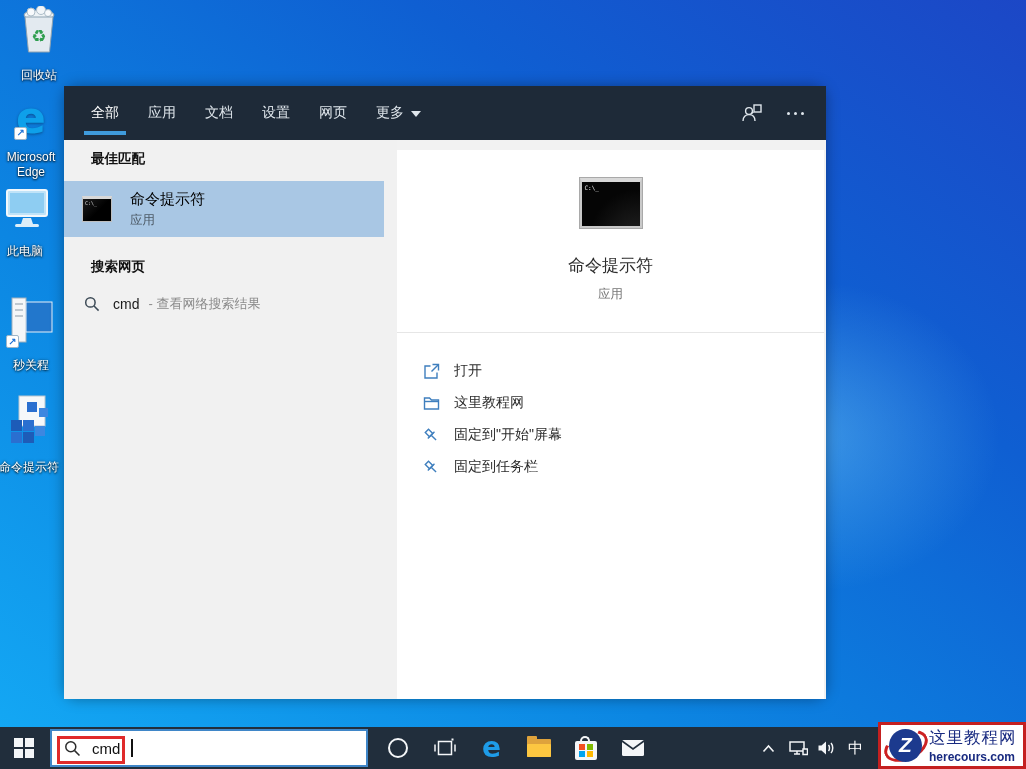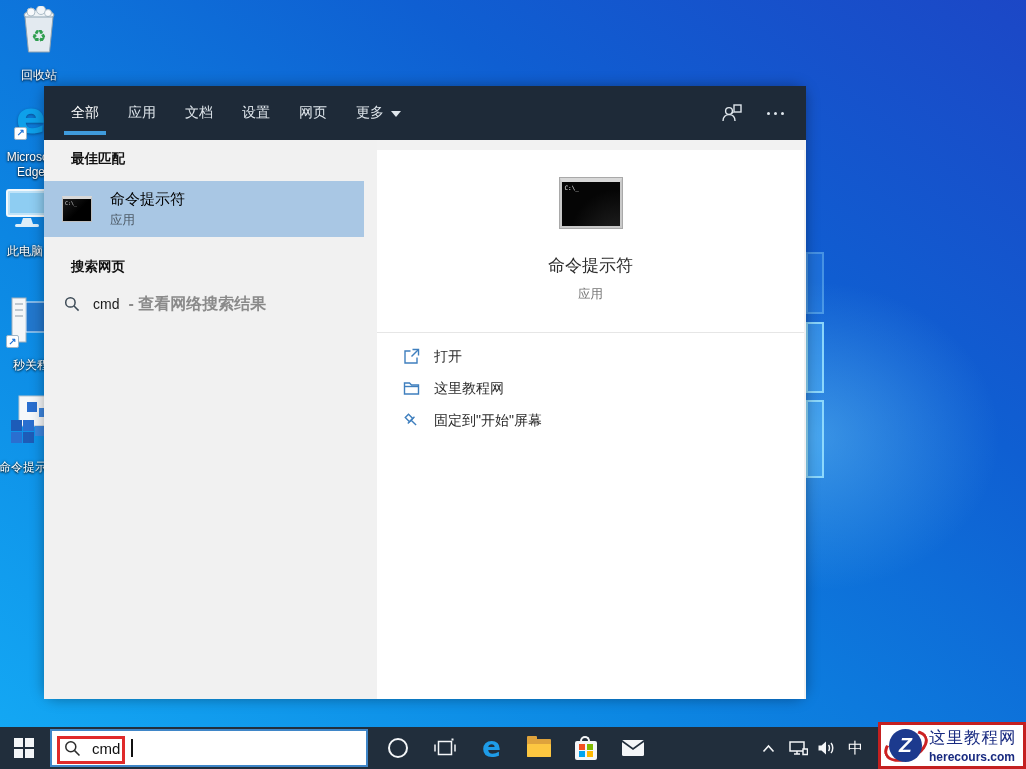--- a/index.html
+++ b/index.html
@@ -21,21 +21,21 @@
     gap:4px; color:#fff; font-size:12px; text-align:center; z-index:1; cursor:default; }
   .dicon .lbl { line-height:1.3; text-shadow:0 1px 2px rgba(0,0,0,.85),0 0 3px rgba(0,0,0,.6);margin-top:8px; }
   .ico-wrap { position:relative; }
   .short-arrow { position:absolute; left:-2px; bottom:-2px; width:13px; height:13px; background:#fff;
     border:1px solid #9db5c8; border-radius:2px; display:flex; align-items:center; justify-content:center;
     font-size:10px; color:#1a6fd4; font-weight:bold; line-height:1; }
   .edge-e { font-size:44px; font-weight:bold; color:#0ea0ea; line-height:.9;
     text-shadow:0 1px 3px rgba(0,0,0,.35); font-family:"DejaVu Sans",sans-serif; }
 
   
-  .panel { position:absolute; left:44px; top:86px; width:762px; height:613px; z-index:10;
+  .panel { position:absolute; left:64px; top:86px; width:762px; height:613px; z-index:10;
     box-shadow:0 0 14px rgba(0,0,0,.35); display:flex; flex-direction:column;border-radius:13px; }
   .panel-header { height:54px; background:#1e2a38; display:flex; align-items:center; flex:0 0 54px; }
   .tabs { display:flex; margin-left:27px; gap:29px; }
   .tab { height:54px; display:flex; align-items:center; color:#dfe6ec; font-size:14px;
     position:relative; cursor:pointer; gap:7px; }
   .tab.sel { color:#fff; }
   .tab.sel .underline { position:absolute; bottom:5px; left:-7px; right:-7px; height:4px; background:#3f9bdc; }
   .dd-arrow { width:0; height:0; border-left:5px solid transparent; border-right:5px solid transparent;
     border-top:6px solid #dfe6ec; margin-top:2px; }
   .hdr-right { margin-left:auto; display:flex; align-items:center; gap:24px; margin-right:22px; }
@@ -50,34 +50,34 @@
     align-items:center; padding-left:18px; gap:18px; cursor:pointer; }
   .cmd-sm { width:30px; height:26px; background:linear-gradient(135deg,#1d1d1d 0%,#000 55%);
     border:1px solid #bfbfbf; border-top:3px solid #d8d8d8; position:relative; flex:0 0 30px; }
   .cmd-sm span { position:absolute; left:2px; top:1px; font-size:5px; color:#ddd;
     font-family:"DejaVu Sans Mono",monospace; }
   .best-title { font-size:15px; color:#000; }
   .best-sub { font-size:12.5px; color:#4d5a66; margin-top:3px; }
   .web-row { margin-top:13px; height:30px; display:flex; align-items:center; padding-left:20px;
     gap:13px; cursor:pointer; }
   .web-q { font-size:14px; color:#1b1b1b; }
-  .web-hint { font-size:16px; color:#8a8a8a;font-weight:bold; }
+  .web-hint { font-size:13px; color:#8a8a8a; }
 
   .right-col { flex:1; background:#f2f2f2; position:relative; }
   .right-card { position:absolute; left:0; top:10px; right:2px; bottom:0; background:#fff; text-align:center; }
   .cmd-big { width:62px; height:50px; margin:28px auto 0; background:
       radial-gradient(ellipse at 95% 135%, #242424 0%, #050505 62%);
     border:2px solid #c9c9c9; border-top:4px solid #d8d8d8; box-shadow:0 0 0 1px #a9a9a9; position:relative; }
   .cmd-big span { position:absolute; left:3px; top:2px; font-size:6px; color:#e8e8e8;
     font-family:"DejaVu Sans Mono",monospace; }
   .detail-title { margin-top:26px; font-size:17px; color:#2d2d2d; }
   .detail-sub { margin-top:9px; font-size:12.5px; color:#767676; }
   .divider { margin-top:29px; border-top:1px solid #e6e6e6; }
   .actions { margin-top:15px; text-align:left; padding-left:26px; }
-  .act-row { height:32px; display:flex; align-items:flex-start; gap:14px; cursor:pointer; }
+  .act-row { height:32px; display:flex; align-items:flex-end; gap:14px; cursor:pointer; }
   .act-ic { width:17px; height:17px; color:#3f7fbe; flex:0 0 17px; display:flex; align-items:center; }
   .act-lbl { font-size:14px; color:#2b2b2b; }
 
   
   .taskbar { position:absolute; left:0; bottom:0; width:1026px; height:42px; background:#212e3c;
     display:flex; align-items:center; z-index:20; }
   .start { width:48px; height:42px; display:flex; align-items:center; justify-content:center; cursor:pointer; }
   .winlogo { display:grid; grid-template-columns:9px 9px; grid-template-rows:9px 9px; gap:1.5px; }
   .winlogo i { background:#f4f6f8; }
   .tb-search { width:318px; height:38px; margin-left:2px; background:#fff; border:2px solid #3f86c8;
@@ -302,20 +302,32 @@
               <svg width="17" height="17" viewBox="0 0 17 17" fill="none" stroke="currentColor" stroke-width="1.4">
                 <g transform="rotate(-45 8.5 8.5)">
                     <rect x="6.2" y="2" width="4.6" height="6"></rect>
                     <line x1="3.8" y1="8" x2="13.2" y2="8"></line>
                     <line x1="8.5" y1="8" x2="8.5" y2="15"></line>
                   </g>
               </svg>
             </span>
             <span class="act-lbl">固定到"开始"屏幕</span>
           </div>
+          <div class="act-row">
+            <span class="act-ic">
+              <svg width="17" height="17" viewBox="0 0 17 17" fill="none" stroke="currentColor" stroke-width="1.4">
+                <g transform="rotate(-45 8.5 8.5)">
+                    <rect x="6.2" y="2" width="4.6" height="6"></rect>
+                    <line x1="3.8" y1="8" x2="13.2" y2="8"></line>
+                    <line x1="8.5" y1="8" x2="8.5" y2="15"></line>
+                  </g>
+              </svg>
+            </span>
+            <span class="act-lbl">固定到任务栏</span>
+          </div>
         </div>
       </div>
     </div>
   </div>
 </div>
 
 <div class="taskbar">
   <div class="start">
     <div class="winlogo">
         <i></i>

